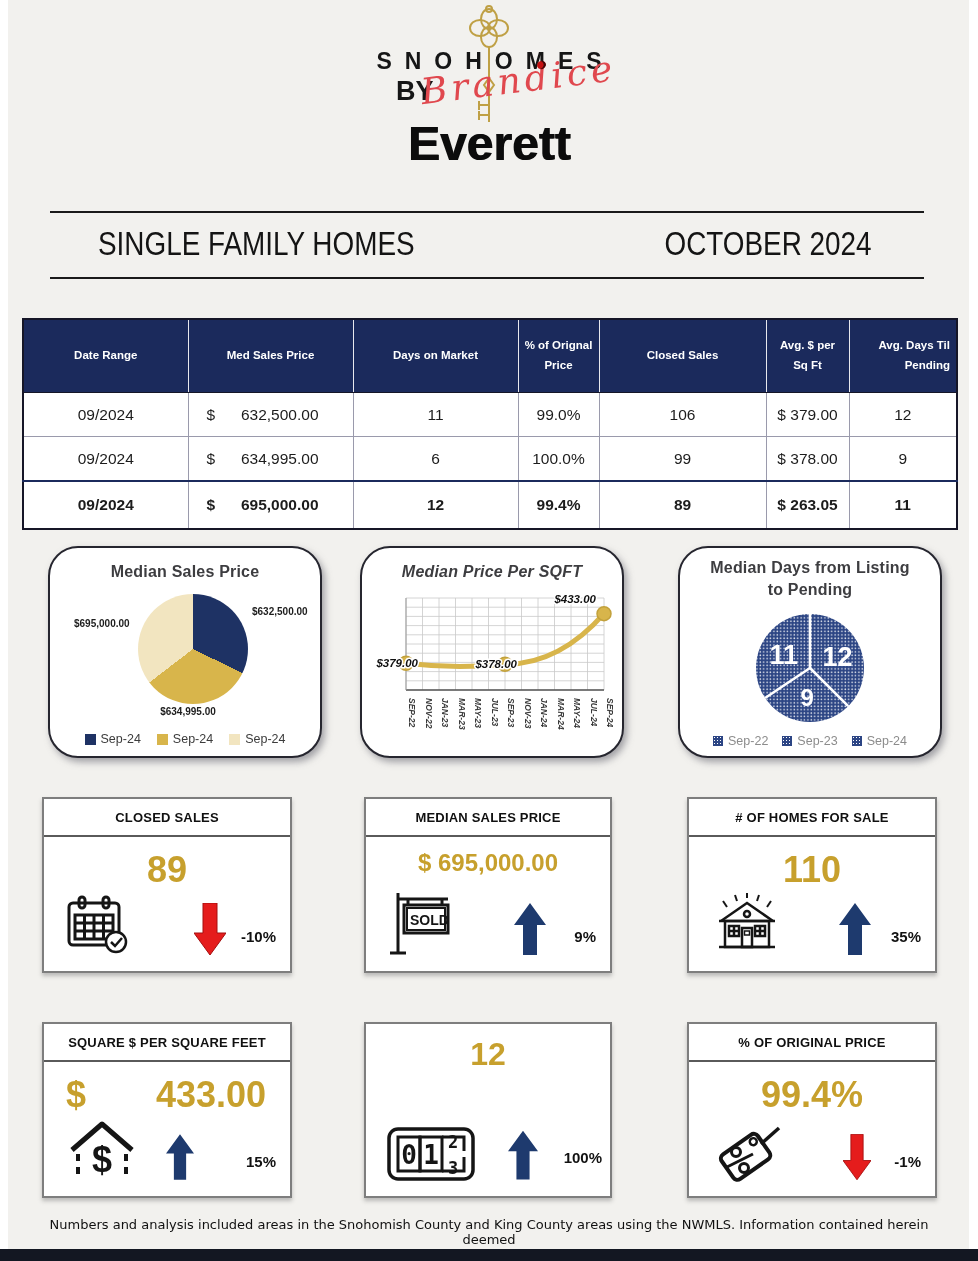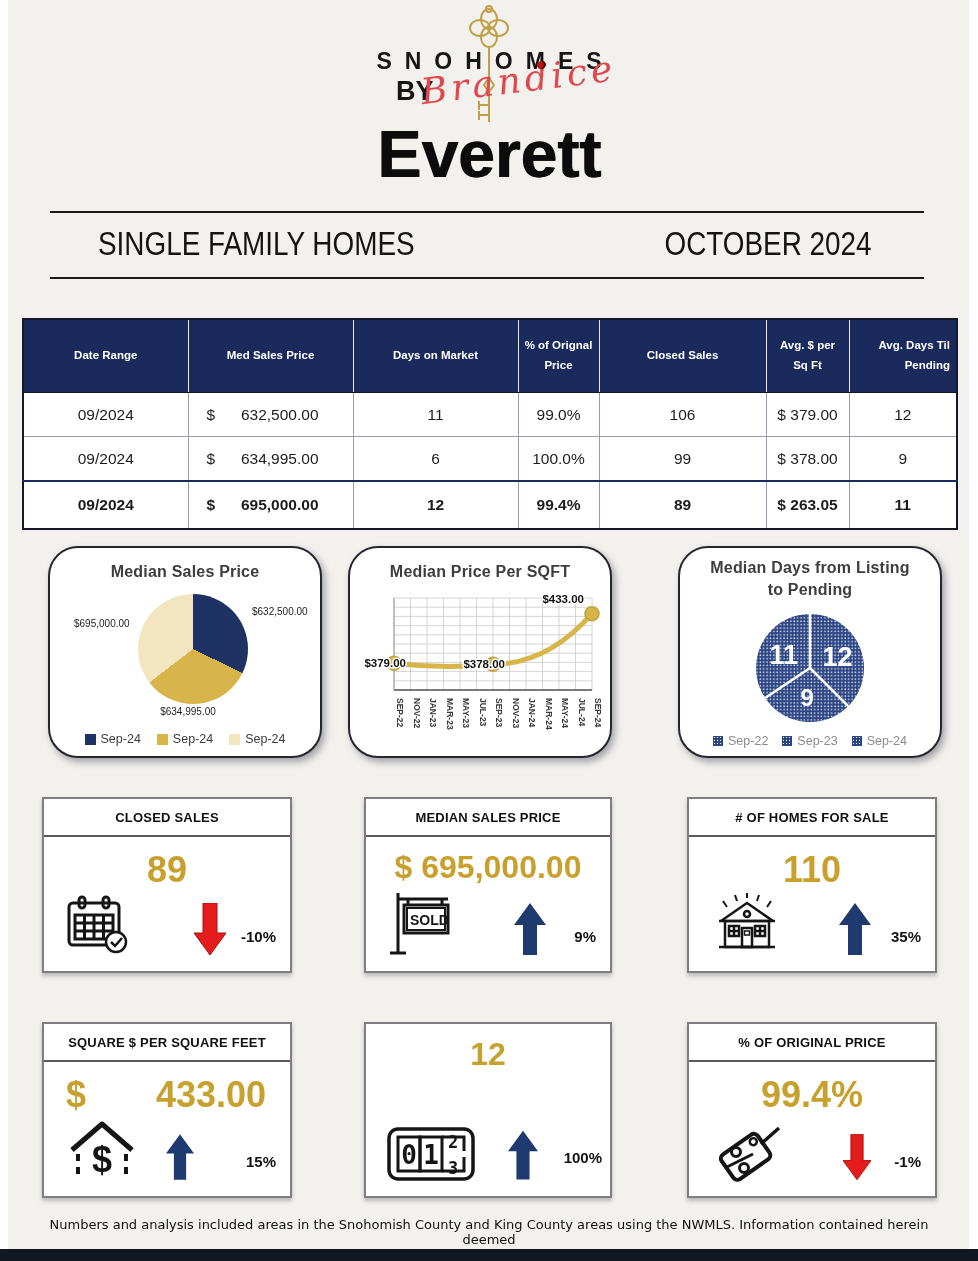--- a/index.html
+++ b/index.html
@@ -14,21 +14,21 @@
     font-size:23px;font-weight:800;letter-spacing:13px;color:#161616;text-indent:13px;}
   .brand-by{position:absolute;top:72px;left:72px;font-size:27px;font-weight:700;color:#161616;}
   .brand-script{position:absolute;top:52px;left:96px;width:250px;
     font-family:"DejaVu Serif",serif;font-style:italic;font-size:36px;color:#e0484e;
     transform:rotate(-7deg);letter-spacing:4px;}
   .ladybug{position:absolute;top:57px;left:213px;width:9px;height:8px;border-radius:50%;
     background:#c41111;box-shadow:inset -2px -1px 0 #3a0a0a;transform:rotate(-30deg);}
 
   
   .city-title{position:absolute;top:116px;left:0;width:100%;text-align:center;
-    font-size:66px;font-weight:800;color:#0c0c0c;letter-spacing:0;
+    font-size:48px;font-weight:800;color:#0c0c0c;letter-spacing:0;
     text-shadow:1px 0 0 #0c0c0c;}
   .rule{position:absolute;left:50px;right:54px;border-top:2px solid #1a1a1a;height:0;}
   .rule-1{top:211px;} .rule-2{top:277px;}
   .subhead{position:absolute;top:224px;left:98px;right:106px;display:flex;justify-content:space-between;}
   .subhead span{display:inline-block;font-size:34px;font-weight:400;color:#141414;transform:scaleX(0.82);}
   .subhead .l{transform-origin:left center;}
   .subhead .r{transform-origin:right center;}
 
   
   .mtable{position:absolute;top:318px;left:22px;width:934px;border-collapse:collapse;
@@ -42,28 +42,28 @@
   .mtable td:last-child{border-right:none;}
   .mtable tr.bold td{font-weight:700;border-top:2px solid #1b2a5c;height:38px;}
   .money{display:flex;justify-content:space-between;padding:0 30px 0 14px;}
   .c1{width:165px;} .c2{width:165px;} .c3{width:165px;} .c4{width:81px;}
   .c5{width:167px;} .c6{width:83px;} .c7{width:108px;}
 
   
   .chart-card{position:absolute;top:546px;height:208px;background:#fff;
     border:2px solid #26262f;border-radius:30px;box-shadow:3px 4px 7px rgba(95,95,105,.55);}
   .cardA{left:48px;width:270px;}
-  .cardB{left:348px;width:260px;}
+  .cardB{left:360px;width:260px;font-style:italic;}
   .cardC{left:678px;width:260px;}
   .chart-title{position:absolute;top:13px;left:0;width:100%;text-align:center;
     font-size:16px;font-weight:700;color:#3d3d40;letter-spacing:.2px;line-height:1.4;}
   .cardC .chart-title{top:9px;padding:0 24px;width:calc(100% - 48px);}
 
   .pie1{position:absolute;left:88px;top:46px;width:110px;height:110px;border-radius:50%;}
-  .pie-label{position:absolute;font-size:10px;font-weight:400;color:#1d1d1d;white-space:nowrap;padding-left:10px;}
+  .pie-label{position:absolute;font-size:10px;font-weight:700;color:#1d1d1d;white-space:nowrap;padding-left:10px;}
   .pl-right{top:58px;left:192px;}
   .pl-left{top:70px;left:14px;}
   .pl-bottom{top:158px;left:0;width:256px;text-align:center;}
   .legend{position:absolute;top:184px;left:0;width:100%;display:flex;justify-content:center;gap:16px;
     font-size:12.5px;color:#3c3c3c;align-items:center;}
   .legend .item{display:flex;align-items:center;gap:5px;}
   .sw{width:11px;height:11px;display:inline-block;}
   .sw-dots{width:10px;height:10px;display:inline-block;background-color:#2c4584;
     background-image:radial-gradient(#ffffff 22%,transparent 24%);background-size:3px 3px;}
   .cardC .legend{top:186px;color:#8c8c8c;gap:14px;font-size:12.5px;}
@@ -320,21 +320,21 @@
       </g>
     </svg>
     <svg class="arrow arrow-pos" width="32" height="52" viewBox="0 0 32 52">
       <polygon points="16,52 0,30 9,30 9,0 23,0 23,30 32,30" fill="#e51c1c" stroke="#a50f0f" stroke-width="1"></polygon>
     </svg>
     <div class="pct">-10%</div>
   </div>
 
   <div class="stat-card r1 p2">
     <div class="stat-head">MEDIAN SALES PRICE</div>
-    <div class="stat-value" style="font-size:32px;">$ 695,000.00</div>
+    <div class="stat-value" style="font-size:24px;">$ 695,000.00</div>
     <svg class="stat-icon" width="76" height="66" viewBox="0 0 76 66">
       <g fill="none" stroke="#151515" stroke-width="3">
         <line x1="12" y1="2" x2="12" y2="62"></line>
         <line x1="4" y1="62" x2="20" y2="62"></line>
         <line x1="12" y1="8" x2="62" y2="8"></line>
         <line x1="22" y1="8" x2="22" y2="14"></line>
           <line x1="56" y1="8" x2="56" y2="14"></line>
         <rect x="18" y="14" width="44" height="28"></rect>
         <rect x="21" y="17" width="38" height="22" stroke-width="2"></rect>
       </g>

